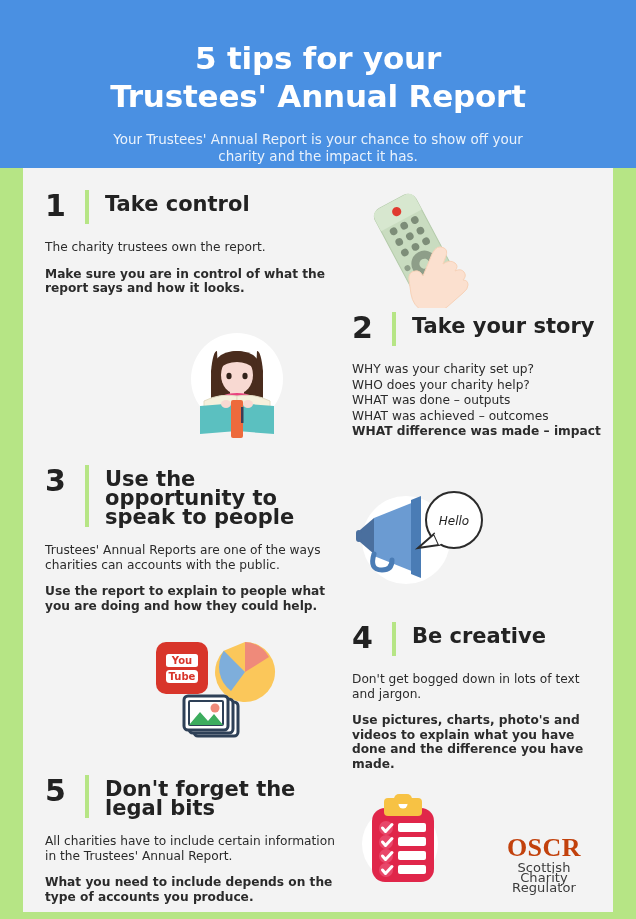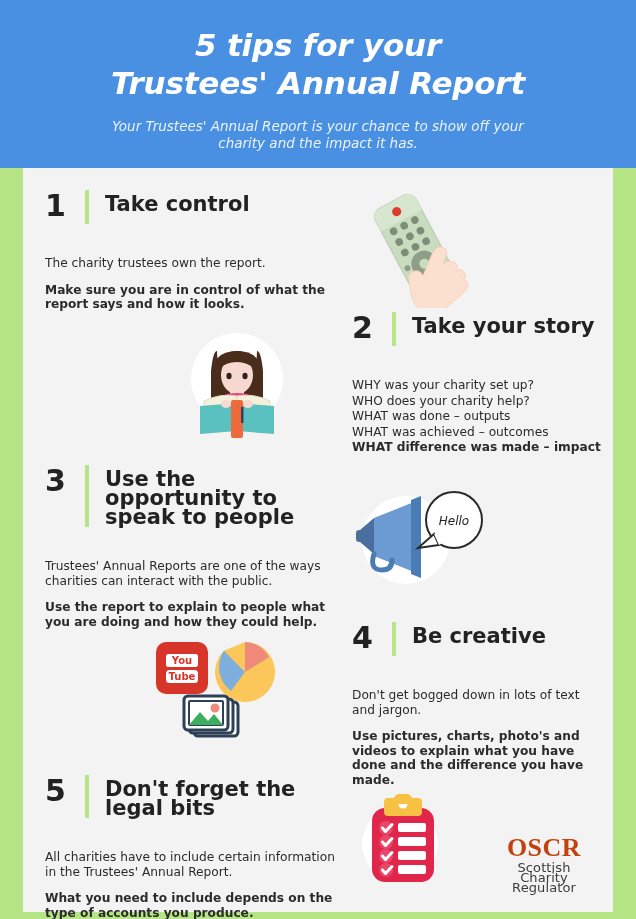--- a/index.html
+++ b/index.html
@@ -18,22 +18,21 @@
     background: #b6e585;
   }
   
   .header {
     position: absolute;
     left: 0; top: 0;
     width: 636px;
     height: 168px;
     background: #4a90e2;
     box-sizing: border-box;
-    padding-top: 26px;
-    font-style: italic;
+    padding-top: 39px;
   }
   .header-title {
     color: #ffffff;
     font-size: 31px;
     font-weight: bold;
     line-height: 38px;
     text-align: center;
     letter-spacing: -0.2px;
     margin: 0 30px;
   }
@@ -78,21 +77,21 @@
     align-self: stretch;
     min-height: 34px;
   }
   .tip-title {
     font-size: 21px;
     font-weight: bold;
     color: #222222;
     line-height: 19px;
     padding-top: 5px;
   }
-  .tip-body { margin-top: 32px; }
+  .tip-body { margin-top: 16px; }
   .tip-body p {
     margin: 0 0 12px 0;
     font-size: 12.2px;
     line-height: 14.5px;
     color: #2b2b2b;
   }
   .tip-body p:last-child { margin-bottom: 0; font-weight: bold; }
   .tip-body p.tight { line-height: 15.5px; margin-bottom: 0; }
 
   
@@ -175,21 +174,21 @@
     </div>
   </div>
 
   <div class="tip" id="tip3">
     <div class="tip-head">
       <div class="tip-num">3</div>
       <div class="tip-bar"></div>
       <div class="tip-title">Use the opportunity to speak to people</div>
     </div>
     <div class="tip-body">
-      <p>Trustees' Annual Reports are one of the ways charities can interact with the public.</p>
+      <p>Trustees' Annual Reports are one of the ways charities can accounts with the public.</p>
       <p>Use the report to explain to people what you are doing and how they could help.</p>
     </div>
   </div>
 
   <div class="tip" id="tip4">
     <div class="tip-head">
       <div class="tip-num">4</div>
       <div class="tip-bar"></div>
       <div class="tip-title">Be creative</div>
     </div>

